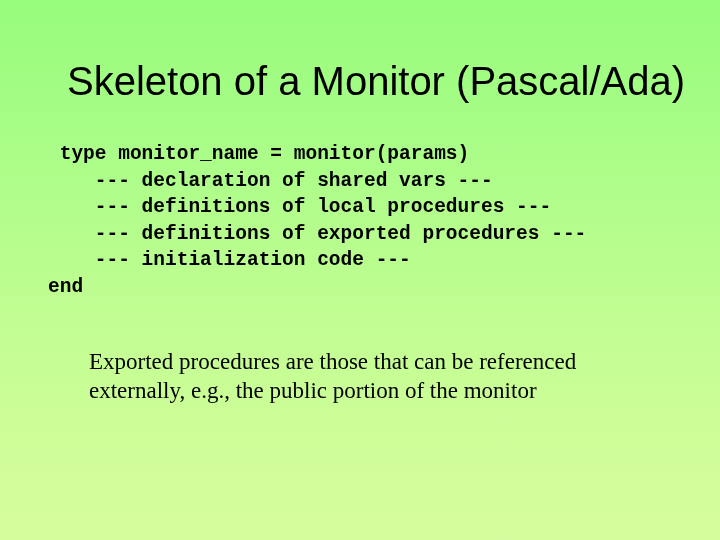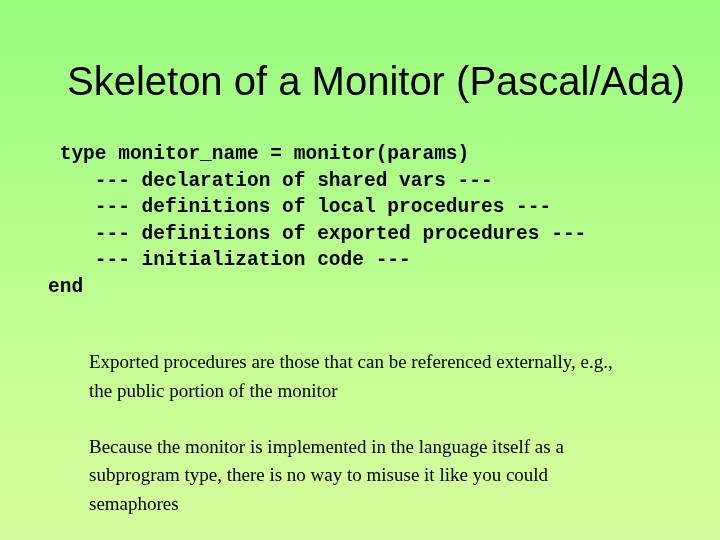--- a/index.html
+++ b/index.html
@@ -52,37 +52,36 @@
     display: block;
   }
   #body-text {
     position: absolute;
     left: 89px;
     top: 348px;
     width: 548px;
   }
   .body-para {
     font-family: "Liberation Serif", serif;
-    font-size: 19px;
+    font-size: 23px;
     line-height: 28.8px;
     color: #000000;
     margin: 0;
     text-align: left;
   }
   .body-para + .body-para {
     margin-top: 27px;
   }
 </style>
 </head>
 <body>
 
 <div id="slide">
 
   <h1 id="slide-title">Skeleton of a Monitor (Pascal/Ada)</h1>
 
   <pre id="code-block"><span class="code-line"> type monitor_name = monitor(params)</span><span class="code-line">    --- declaration of shared vars ---</span><span class="code-line">    --- definitions of local procedures ---</span><span class="code-line">    --- definitions of exported procedures ---</span><span class="code-line">    --- initialization code ---</span><span class="code-line">end</span></pre>
 
   <div id="body-text">
     <p class="body-para">Exported procedures are those that can be referenced externally, e.g., the public portion of the monitor</p>
-    <p class="body-para">Because the monitor is implemented in the language itself as a subprogram type, there is no way to misuse it like you could semaphores</p>
   </div>
 
 </div>
 
 </body></html>

